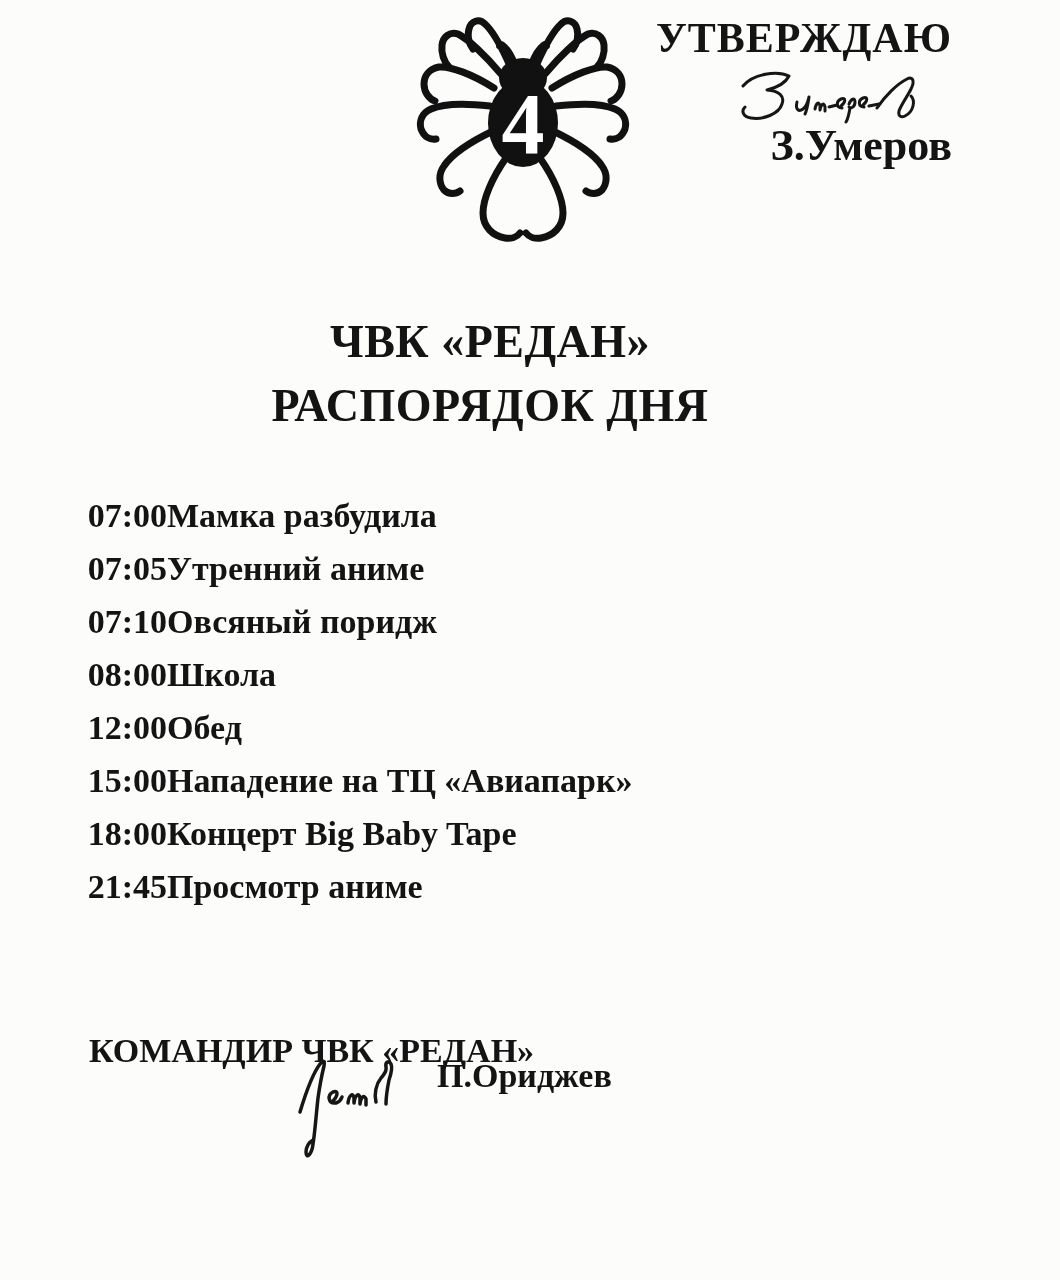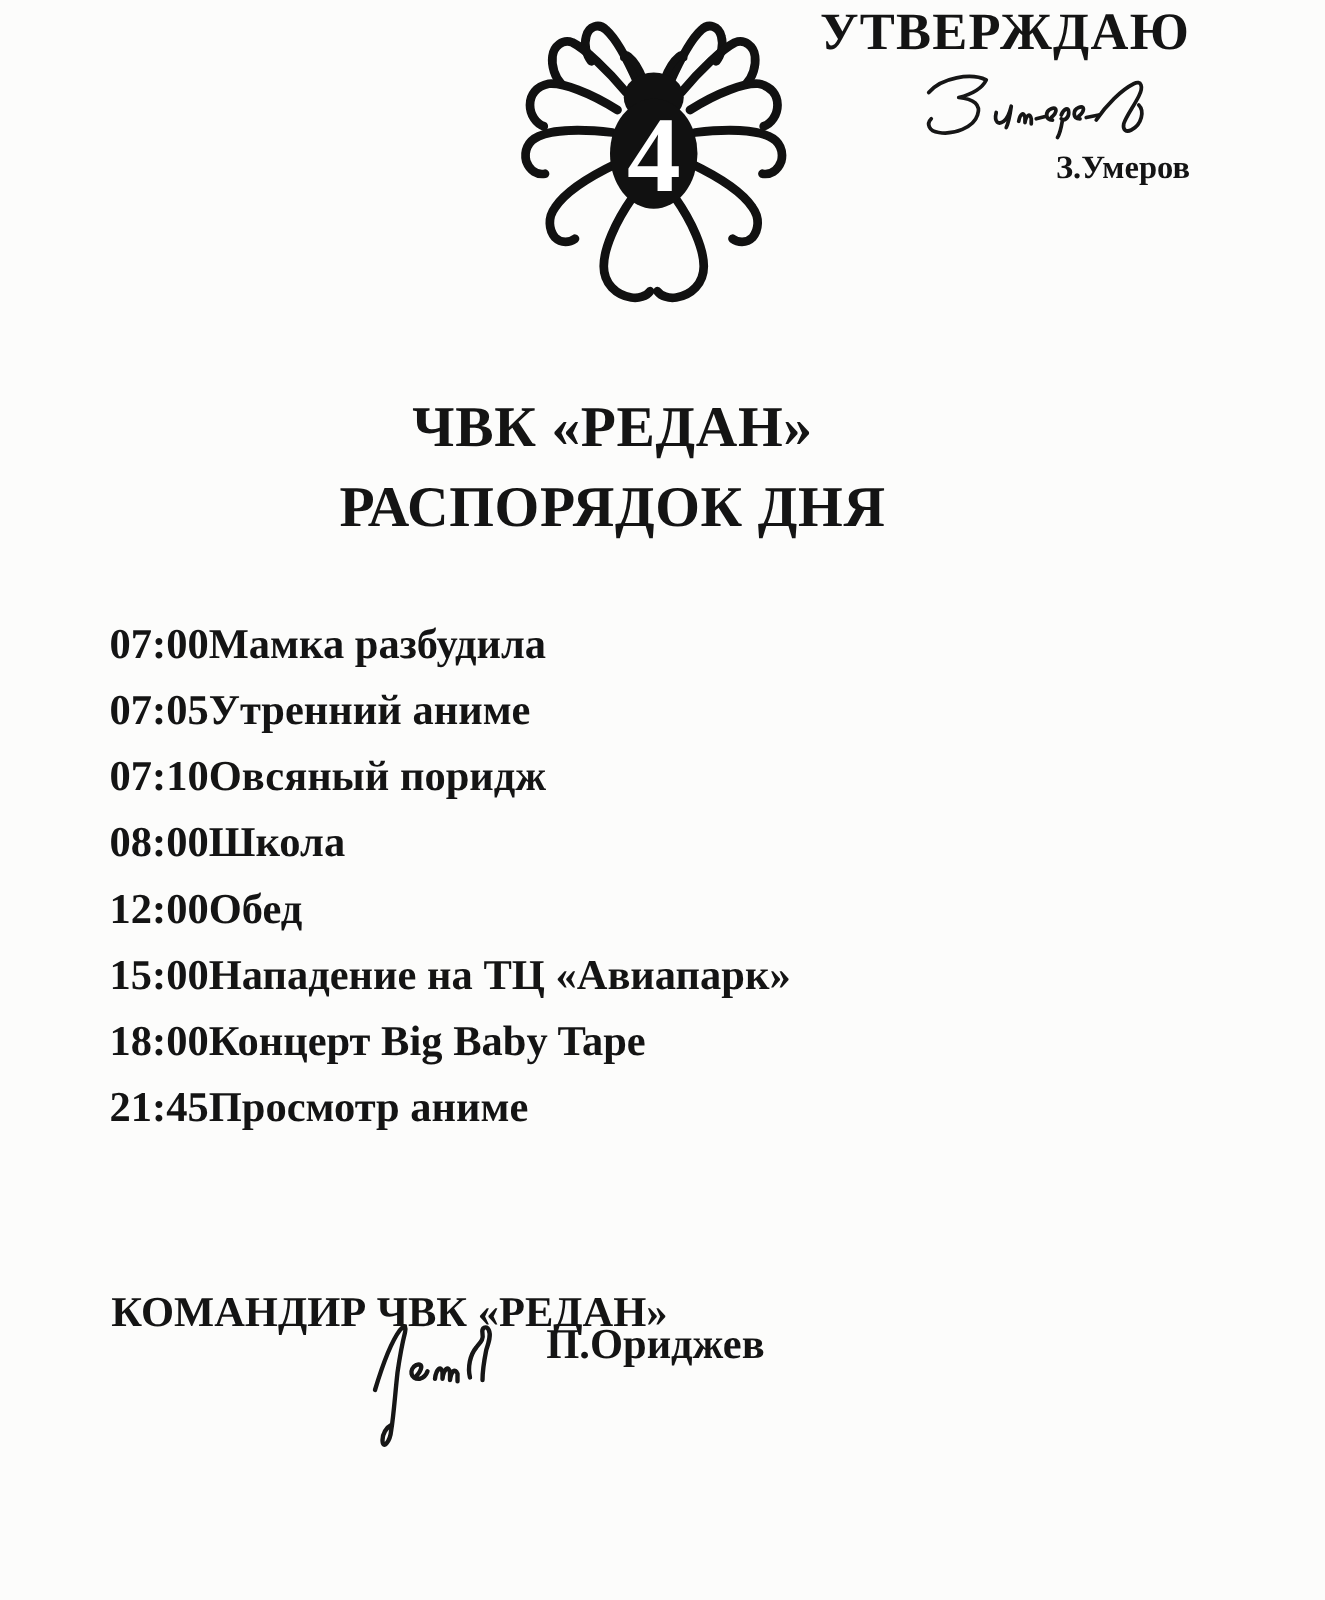--- a/index.html
+++ b/index.html
@@ -16,25 +16,25 @@
   .emblem { position:absolute; left:398px; top:6px; width:250px; height:244px; }
   .emblem svg { width:100%; height:100%; display:block; }
   .leg { fill:none; stroke:#111; stroke-width:7; stroke-linecap:round; stroke-linejoin:round; }
   .antenna { fill:none; stroke:#111; stroke-width:6; stroke-linecap:round; }
   .emblem-number {
     font-family:"Liberation Serif","DejaVu Serif",serif;
     font-weight:bold; font-size:86px; fill:#ffffff;
   }
 
   
-  .approval { position:absolute; top:2px; right:108px; text-align:right; }
+  .approval { position:absolute; top:14px; right:108px; text-align:right; }
   .approval-heading { font-size:42px; font-weight:bold; letter-spacing:1px; line-height:48px; }
   .approval-signature { display:block; margin:2px 2px 0 auto; width:215px; height:70px; }
   .sig-stroke { fill:none; stroke:#161616; stroke-width:3; stroke-linecap:round; stroke-linejoin:round; }
-  .approval-name { font-size:26px; font-weight:bold; line-height:36px; margin-top:-6px; }
+  .approval-name { font-size:44px; font-weight:bold; line-height:36px; margin-top:-6px; }
 
   
   .title { position:absolute; left:0; top:310px; width:980px; text-align:center; }
   .title-line { font-size:46px; font-weight:bold; line-height:64px; letter-spacing:0.5px; }
 
   
   .schedule { position:absolute; left:57px; top:489px; width:900px; }
   .row { display:flex; line-height:53px; font-size:34px; font-weight:bold; }
   .time { width:110px; flex:0 0 110px;text-align:right; }
   .activity { flex:1; }

